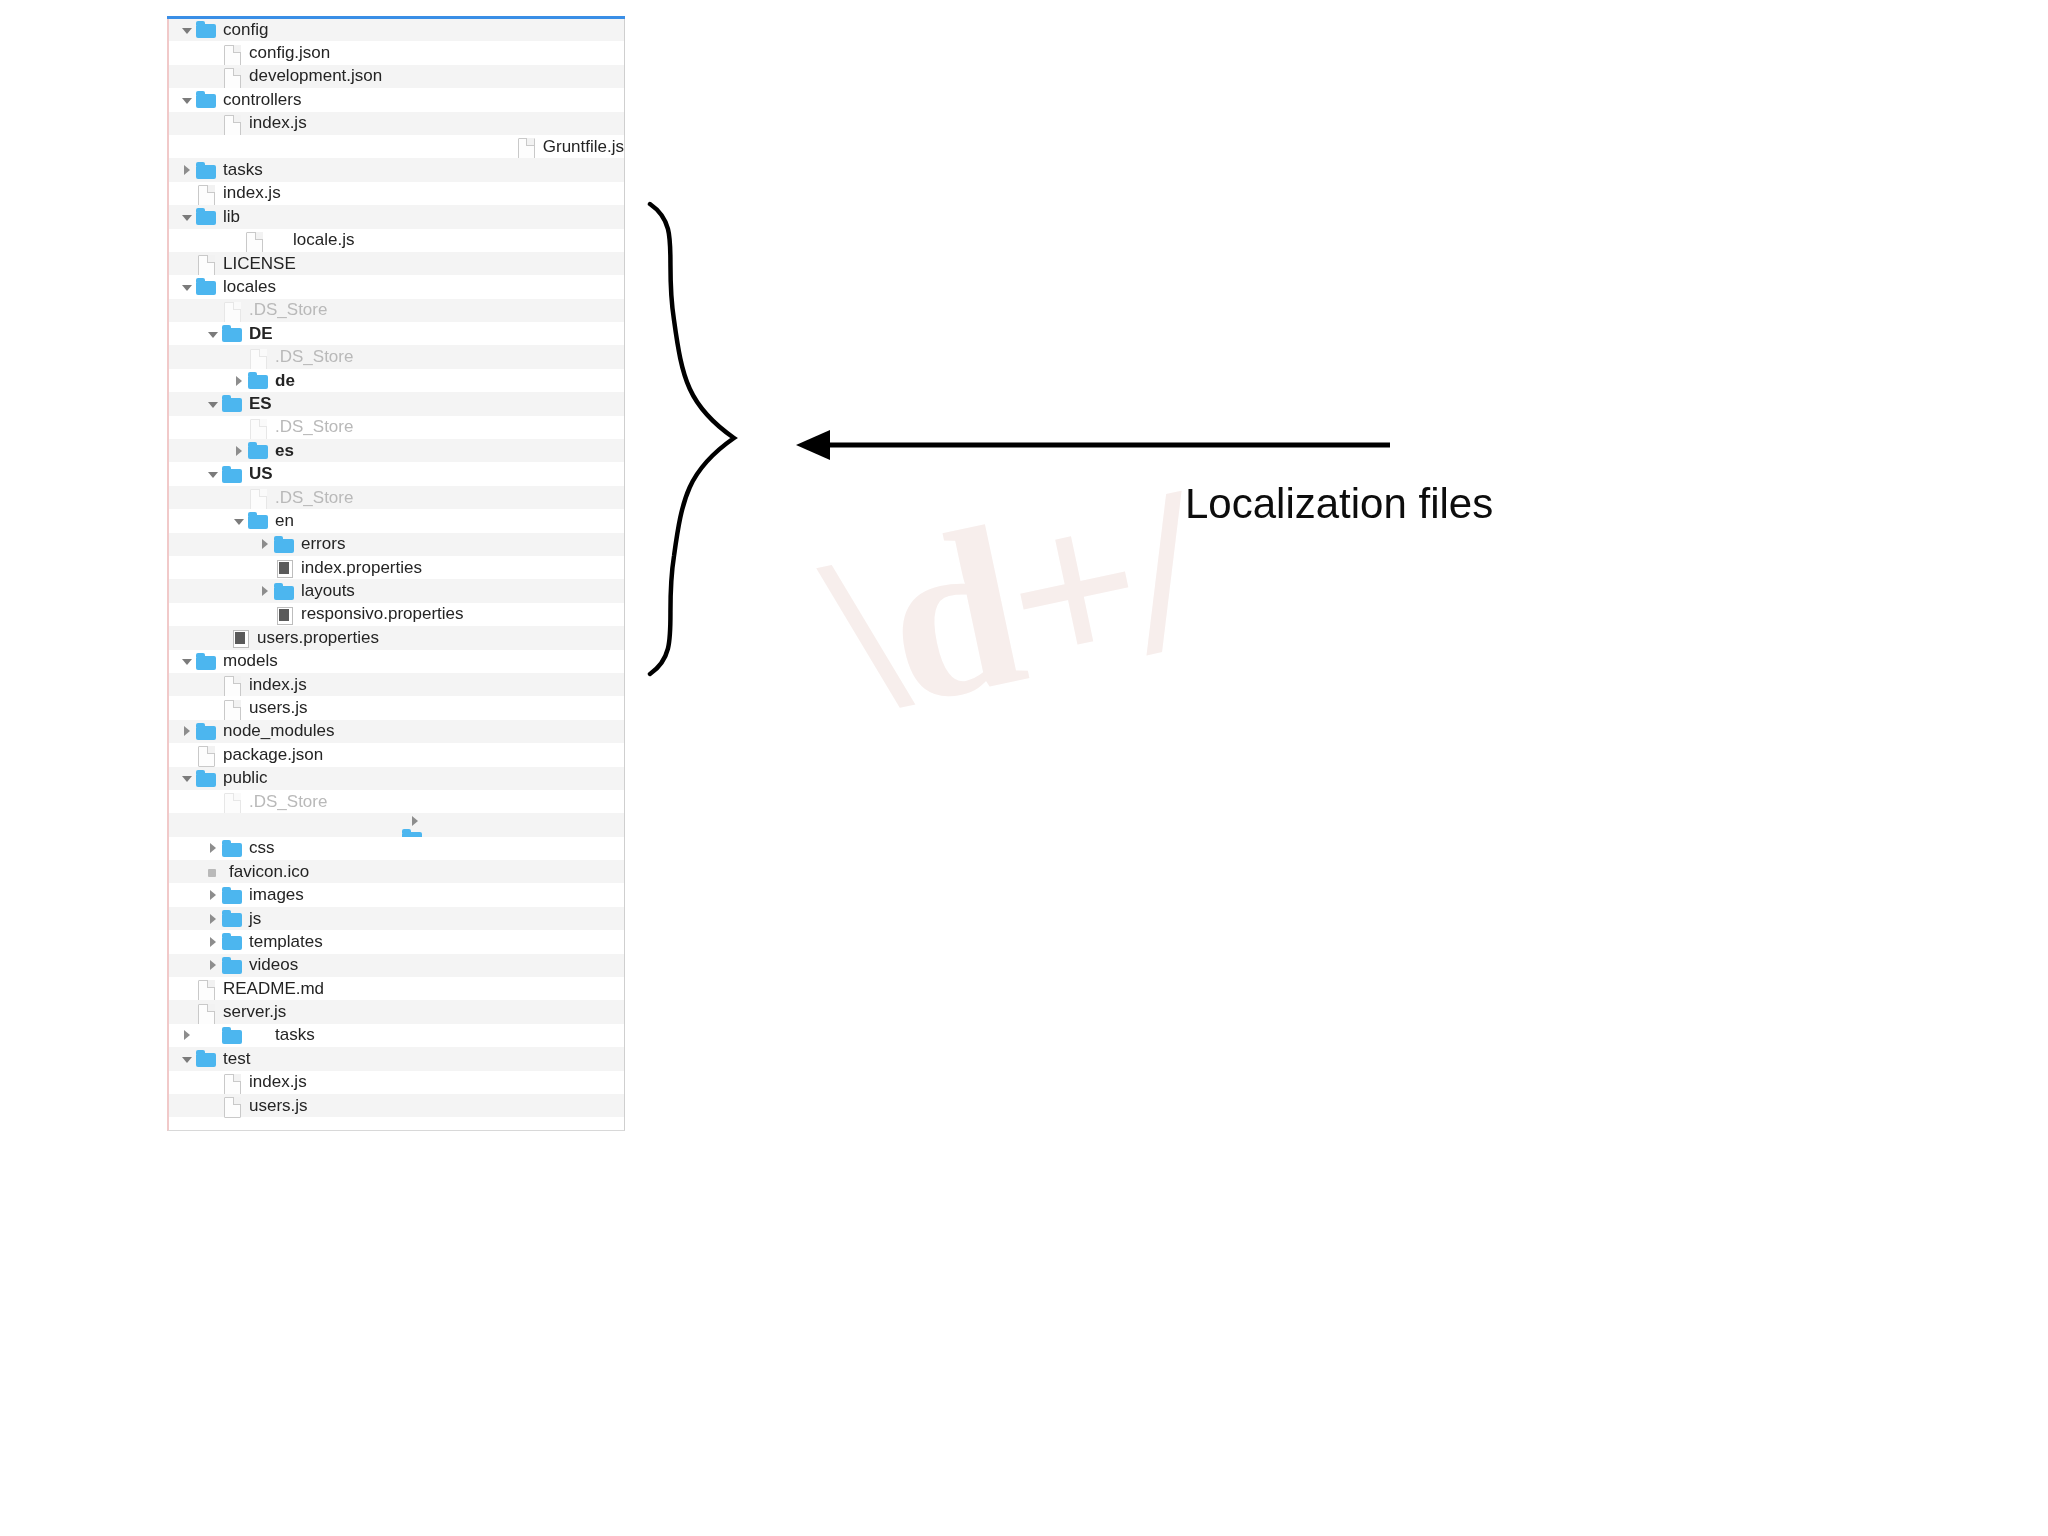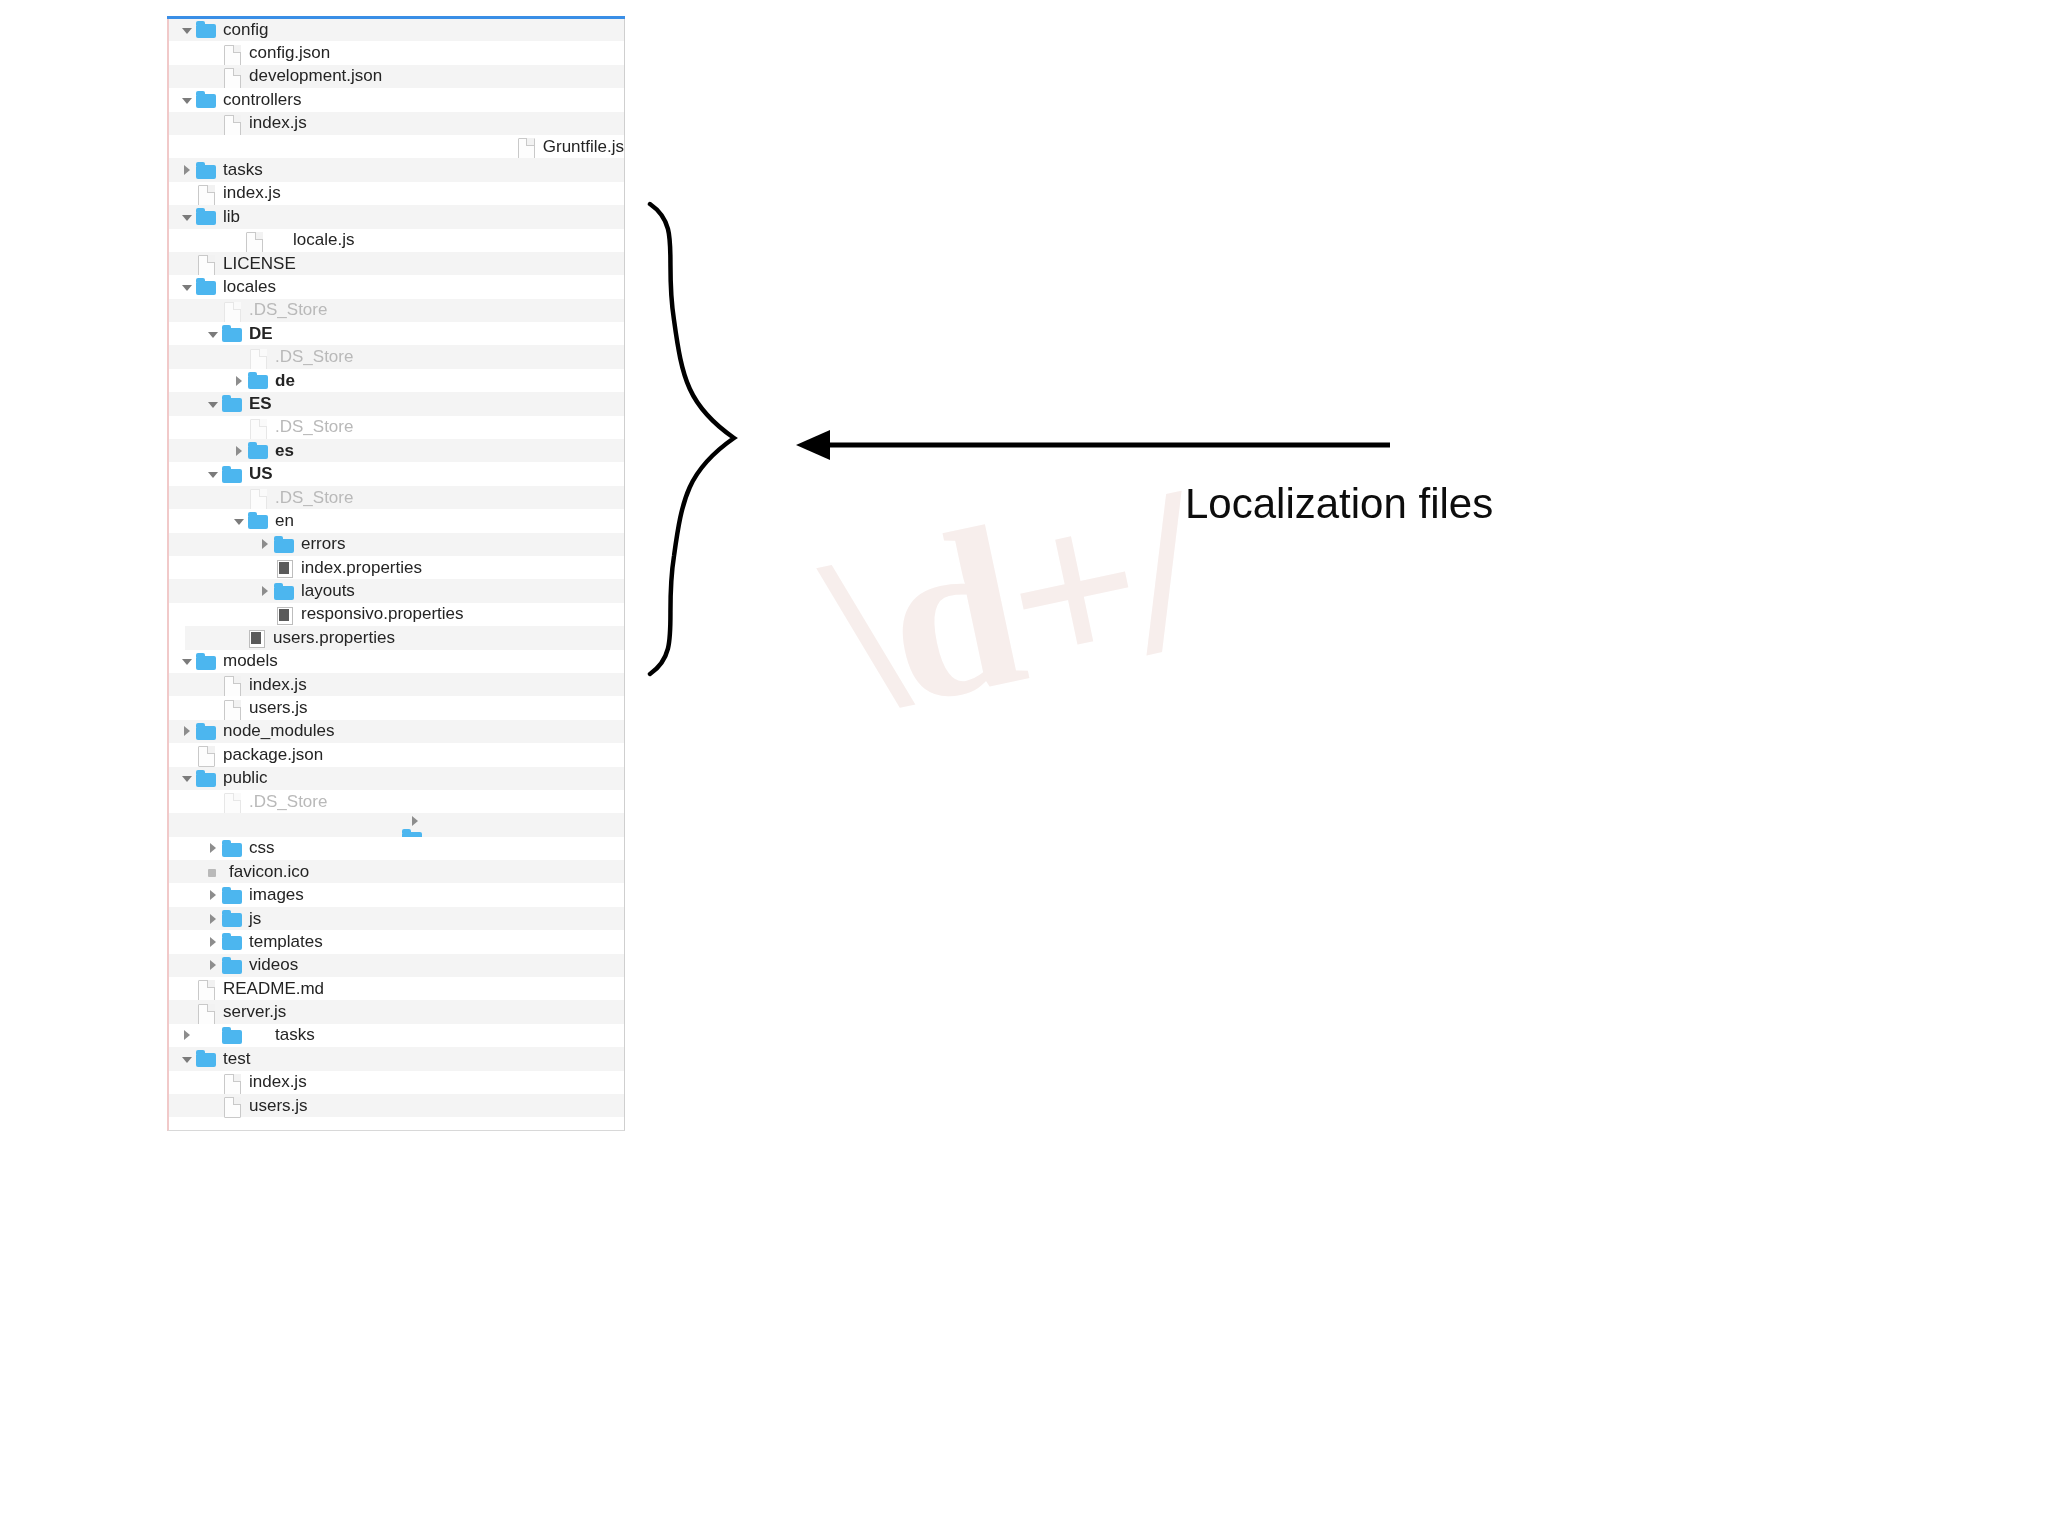--- a/index.html
+++ b/index.html
@@ -265,21 +265,21 @@
     <div class="row odd" style="padding-left: 88px;">
       <span class="tw right"></span>
       <span class="ic folder"></span>
       <span class="nm">layouts</span>
     </div>
     <div class="row even" style="padding-left: 88px;">
       <span class="tw"></span>
       <span class="ic props"></span>
       <span class="nm">responsivo.properties</span>
     </div>
-    <div class="row odd" style="padding-left: 44px; margin-left: 16px;">
+    <div class="row odd" style="padding-left: 44px;">
       <span class="tw"></span>
       <span class="ic props"></span>
       <span class="nm">users.properties</span>
     </div>
     <div class="row even" style="padding-left: 10px;">
       <span class="tw down"></span>
       <span class="ic folder"></span>
       <span class="nm">models</span>
     </div>
     <div class="row odd" style="padding-left: 36px;">

